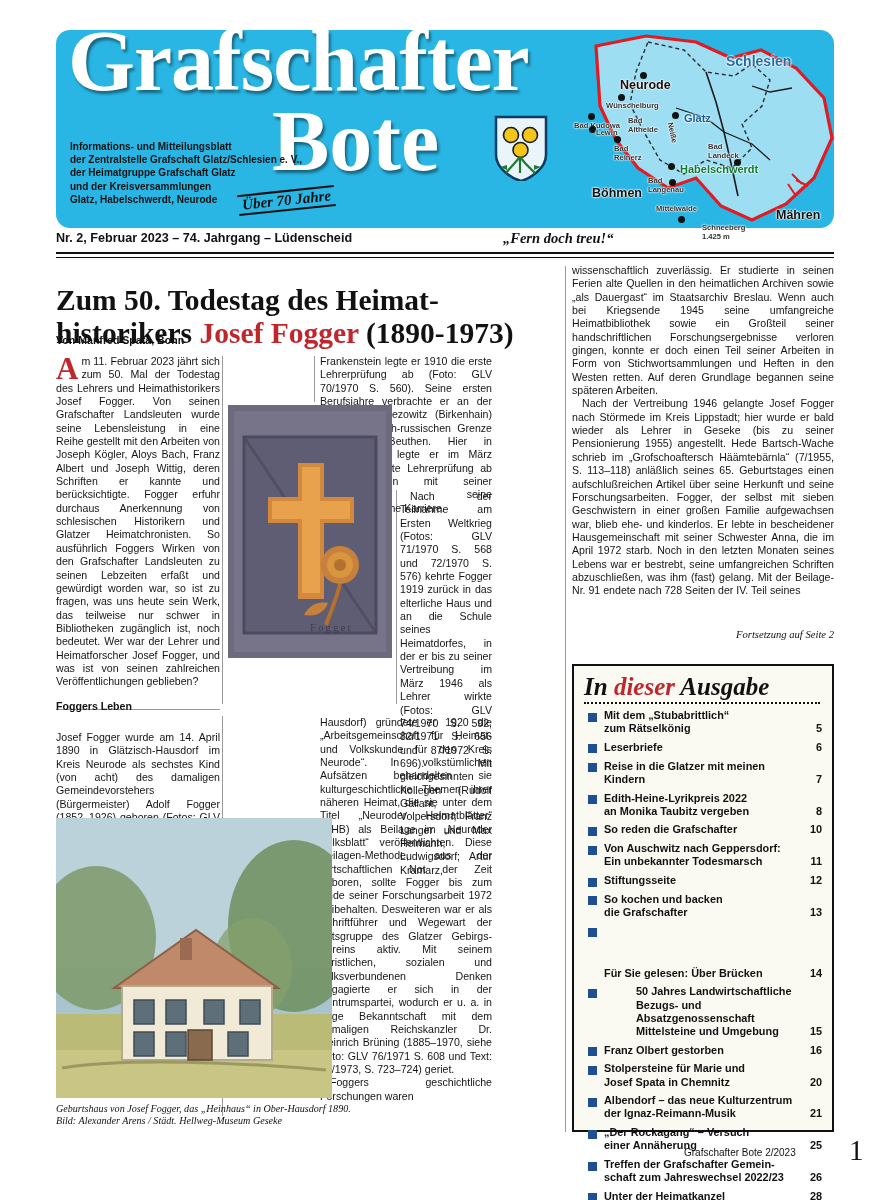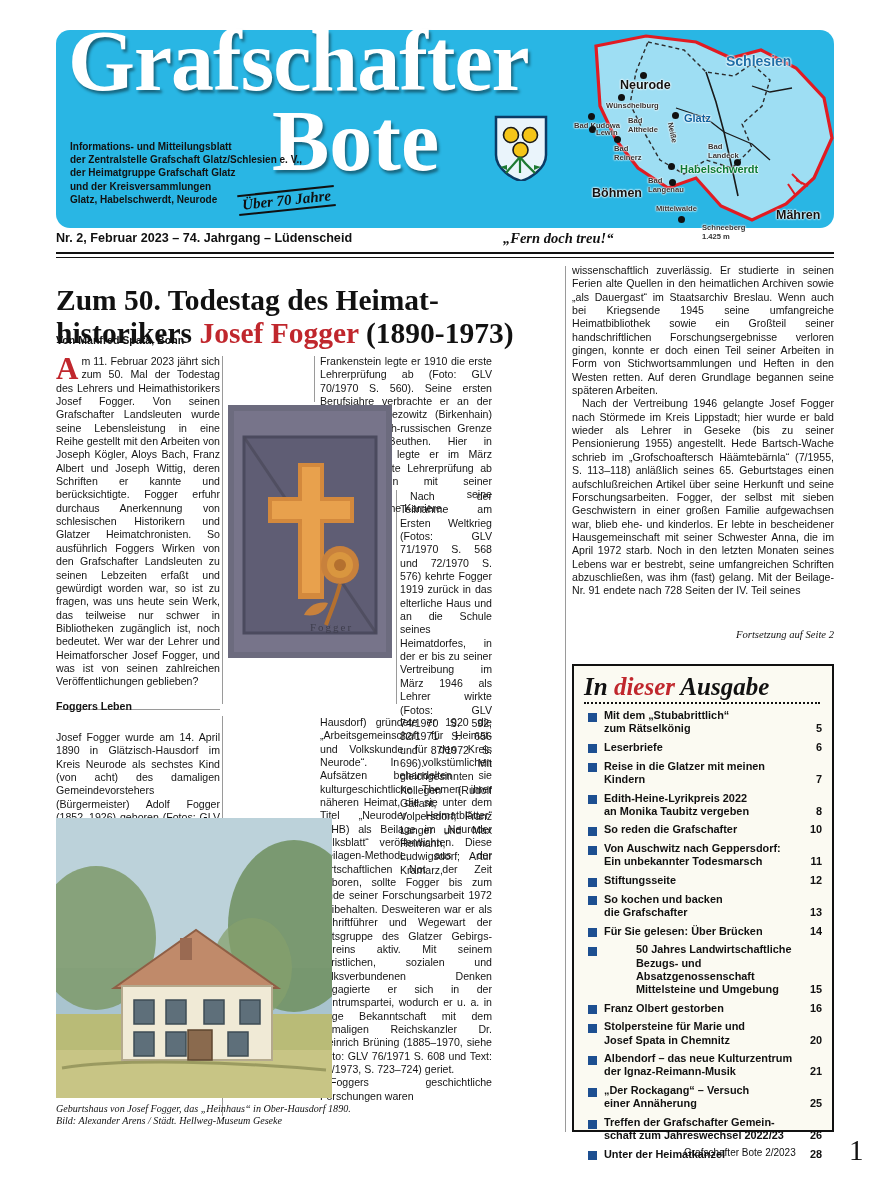--- a/index.html
+++ b/index.html
@@ -291,21 +291,21 @@
           <span class="toc-page">12</span>
         </div>
         <div class="toc-row">
           <span class="toc-bullet" style="background: rgb(29, 79, 145);"></span>
           <span class="toc-text" style="white-space: pre-line;">So kochen und backen
 die Grafschafter</span>
           <span class="toc-page">13</span>
         </div>
         <div class="toc-row">
           <span class="toc-bullet" style="background: rgb(29, 79, 145);"></span>
-          <span class="toc-text" style="white-space: pre-line;">Für Sie gelesen: Über Brücken</span>
+          <span class="toc-text" style="white-space: pre-line; margin-top: 42px;">Für Sie gelesen: Über Brücken</span>
           <span class="toc-page">14</span>
         </div>
         <div class="toc-row">
           <span class="toc-bullet" style="background: rgb(29, 79, 145);"></span>
           <span class="toc-text" style="white-space: pre-line; margin-left: 32px;">50 Jahres Landwirtschaftliche
 Bezugs- und Absatzgenossenschaft
 Mittelsteine und Umgebung</span>
           <span class="toc-page">15</span>
         </div>
         <div class="toc-row">

